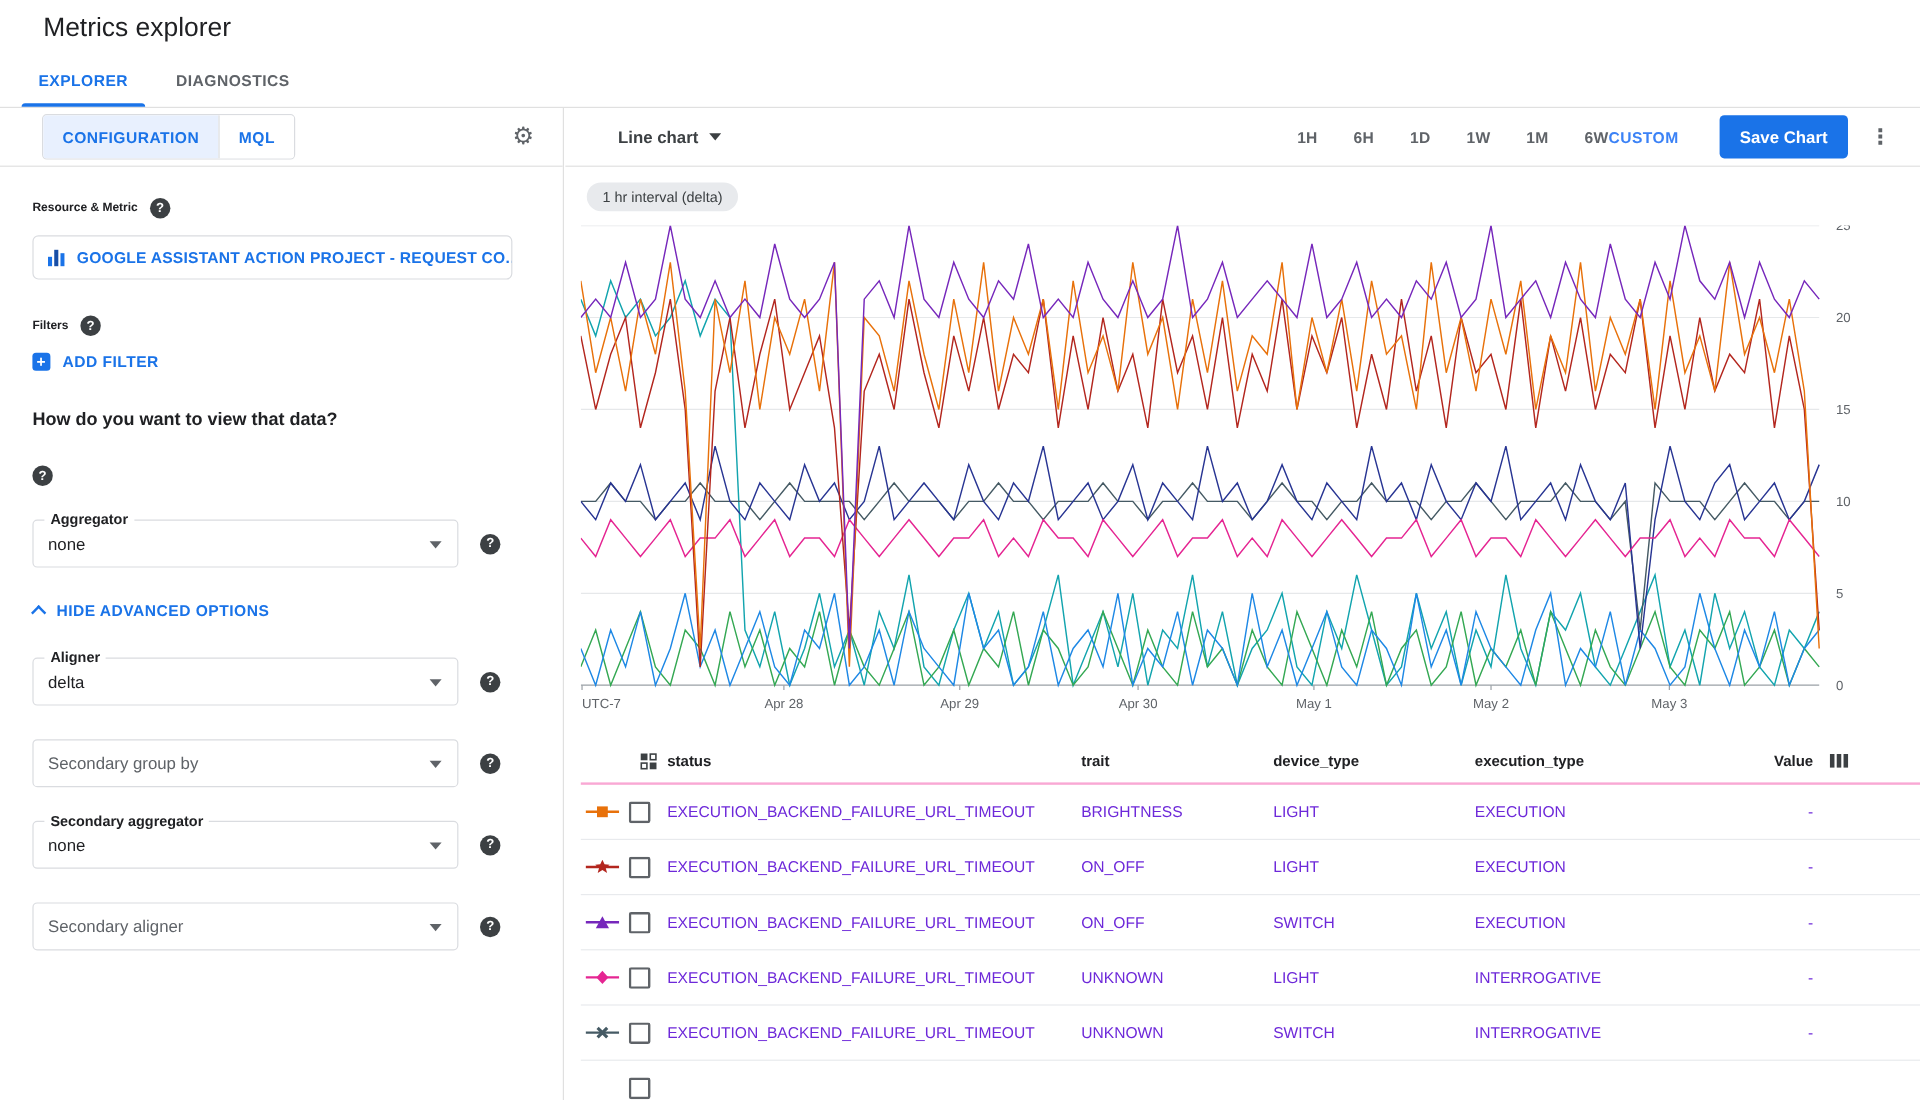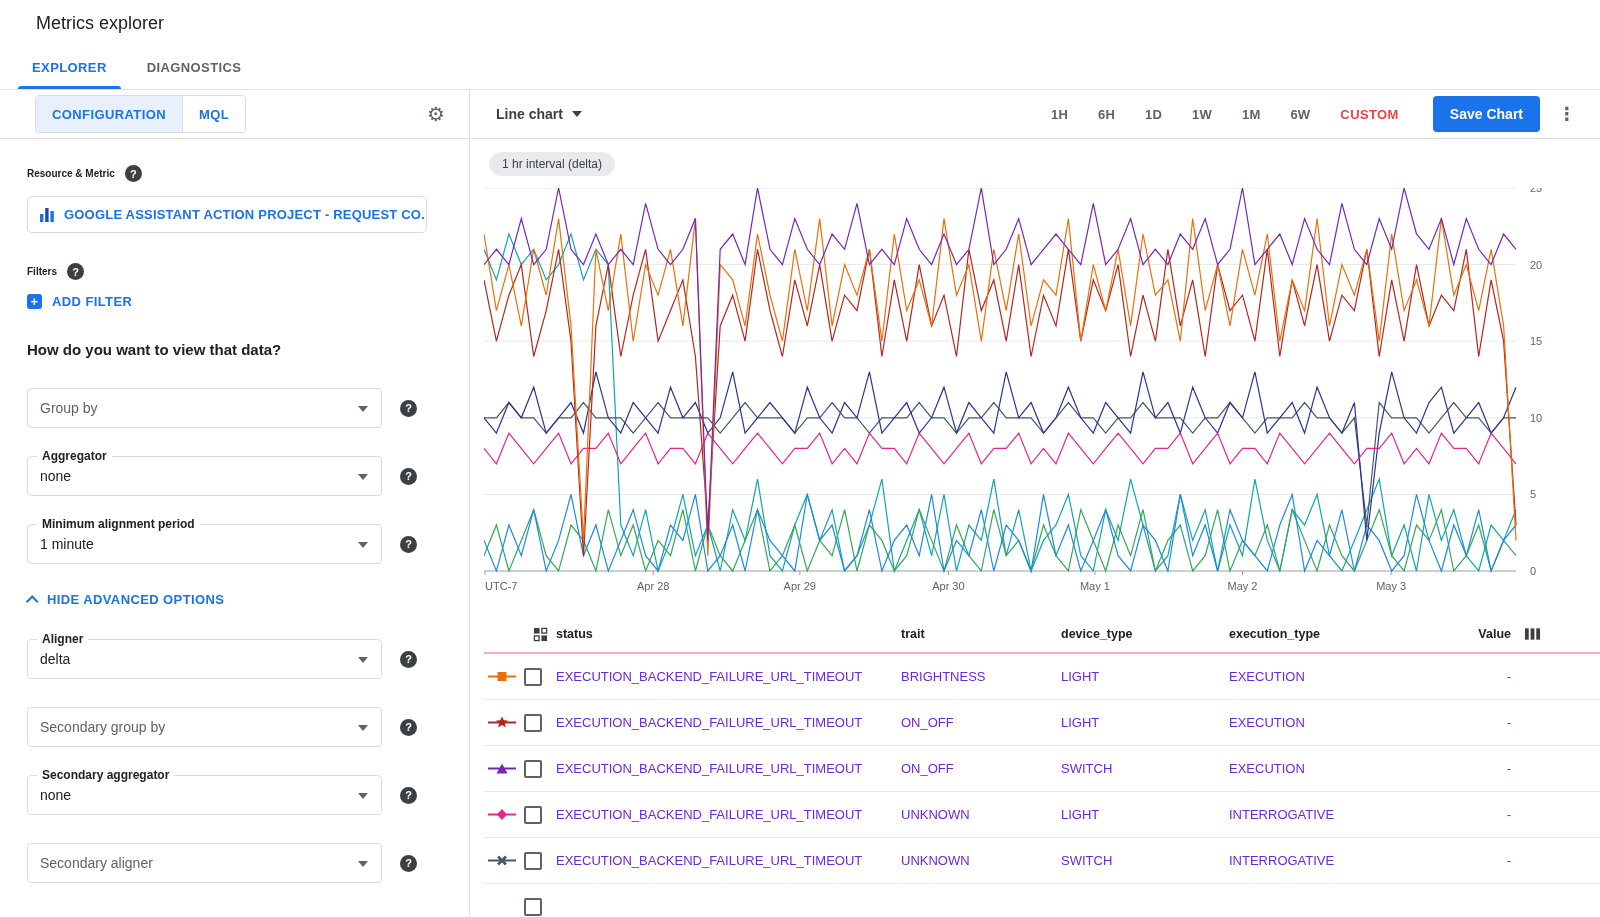--- a/index.html
+++ b/index.html
@@ -2,21 +2,21 @@
 <html><head>
 <meta charset="utf-8">
 <style>
   *{margin:0;padding:0;box-sizing:border-box}
   html,body{background:#fff}
   body{font-family:"Liberation Sans","DejaVu Sans",sans-serif;color:#202124}
   .app{position:relative;width:1600px;height:917px;background:#fff;overflow:hidden}
 
   
   .page-header{height:46px;display:flex;align-items:center;padding:0 36px}
-  .page-title{font-size:18px;font-weight:400;color:#202124}
+  .page-title{font-size:22px;font-weight:400;color:#202124}
 
   .tabbar{height:44px;display:flex;align-items:stretch;padding:0 12px;border-bottom:1px solid #e0e0e0}
   .tab{display:flex;align-items:center;padding:0 20px;font-size:13px;font-weight:600;letter-spacing:.4px;color:#5f6368;cursor:pointer;position:relative}
   .tab.active{color:#1a73e8}
   .tab.active::after{content:"";position:absolute;left:6px;right:6px;bottom:0;height:3px;background:#1a73e8;border-radius:3px 3px 0 0}
 
   
   .config{position:absolute;top:90px;left:0;bottom:0;width:470px;border-right:1px solid #e0e0e0;background:#fff;overflow:hidden}
   .config-toolbar{height:49px;border-bottom:1px solid #e0e0e0;display:flex;align-items:center;justify-content:space-between;padding:0 24px 0 35px}
   .mode-toggle{display:flex;border:1px solid #dadce0;border-radius:4px;overflow:hidden;height:38px}
@@ -47,27 +47,27 @@
   .field-label{position:absolute;top:-8px;left:9px;background:#fff;padding:0 5px;font-size:12px;font-weight:700;color:#202124;white-space:nowrap}
   .field-value{font-size:14px;color:#202124}
   .field-value.placeholder{color:#5f6368}
   .caret{position:absolute;right:13px;top:17px;width:0;height:0;border-left:5px solid transparent;border-right:5px solid transparent;border-top:6px solid #5f6368}
 
   .advanced{display:flex;align-items:center;gap:11px;color:#1a73e8;font-size:13px;font-weight:600;letter-spacing:.4px;margin:4px 0 32px;cursor:pointer}
   .chev-up{width:9px;height:9px;border-top:2px solid #1a73e8;border-right:2px solid #1a73e8;transform:rotate(-45deg) translate(-1px,2px)}
 
   
   .main{position:absolute;top:90px;left:471px;right:0;bottom:0;overflow:hidden;background:#fff}
-  .main-toolbar{height:49px;border-bottom:1px solid #e0e0e0;display:flex;padding:0 14px 0 25px}
+  .main-toolbar{height:49px;border-bottom:1px solid #e0e0e0;display:flex;padding:0 14px 0 44px}
   .chart-type{display:flex;align-items:center;gap:9px;font-size:14px;font-weight:600;color:#3c4043;cursor:pointer}
   .caret-sm{width:0;height:0;border-left:5px solid transparent;border-right:5px solid transparent;border-top:6px solid #3c4043}
   .toolbar-right{margin-left:auto;display:flex;align-items:center}
   .ranges{display:flex;align-items:center;gap:30px}
   .range-btn{font-size:13px;font-weight:600;color:#5f6368;cursor:pointer;letter-spacing:.2px}
-  .range-btn.custom{color:#ef4444;margin-left:30px;letter-spacing:.4px}
+  .range-btn.custom{color:#3b82f6;letter-spacing:.4px}
   .save-btn{background:#1a73e8;color:#fff;font-family:inherit;font-size:14px;font-weight:600;border:none;border-radius:4px;height:36px;padding:0 17px;cursor:pointer;margin-left:34px}
   .kebab{color:#5f6368;font-size:18px;font-weight:700;padding:0 10px;cursor:pointer;margin-left:8px}
   .kebab::before{content:"\22EE"}
 
   .chip-row{padding:13px 0 0 18px}
   .chip{display:inline-block;background:#e8eaed;border-radius:13px;padding:5px 13px;font-size:12px;color:#3c4043;cursor:pointer}
 
   .chart-wrap{margin:12px 0 0 13px}
   .chart-wrap svg{display:block}
 
@@ -127,44 +127,32 @@
       </div>
 
       <div class="add-filter">
         <span class="plus-icon"></span>
         <span>ADD FILTER</span>
       </div>
 
       <h2 class="view-question">How do you want to view that data?</h2>
 
       <div class="field-row">
-        <div class="field">
-          <span class="field-value placeholder">Group by</span>
-          <span class="caret"></span>
-        </div>
         <span class="help"></span>
       </div>
 
       <div class="field-row">
         <div class="field">
           <span class="field-label">Aggregator</span>
           <span class="field-value">none</span>
           <span class="caret"></span>
         </div>
         <span class="help"></span>
       </div>
 
-      <div class="field-row">
-        <div class="field">
-          <span class="field-label">Minimum alignment period</span>
-          <span class="field-value">1 minute</span>
-          <span class="caret"></span>
-        </div>
-        <span class="help"></span>
-      </div>
 
       <div class="advanced">
         <span class="chev-up"></span>
         <span>HIDE ADVANCED OPTIONS</span>
       </div>
 
       <div class="field-row">
         <div class="field">
           <span class="field-label">Aligner</span>
           <span class="field-value">delta</span>

